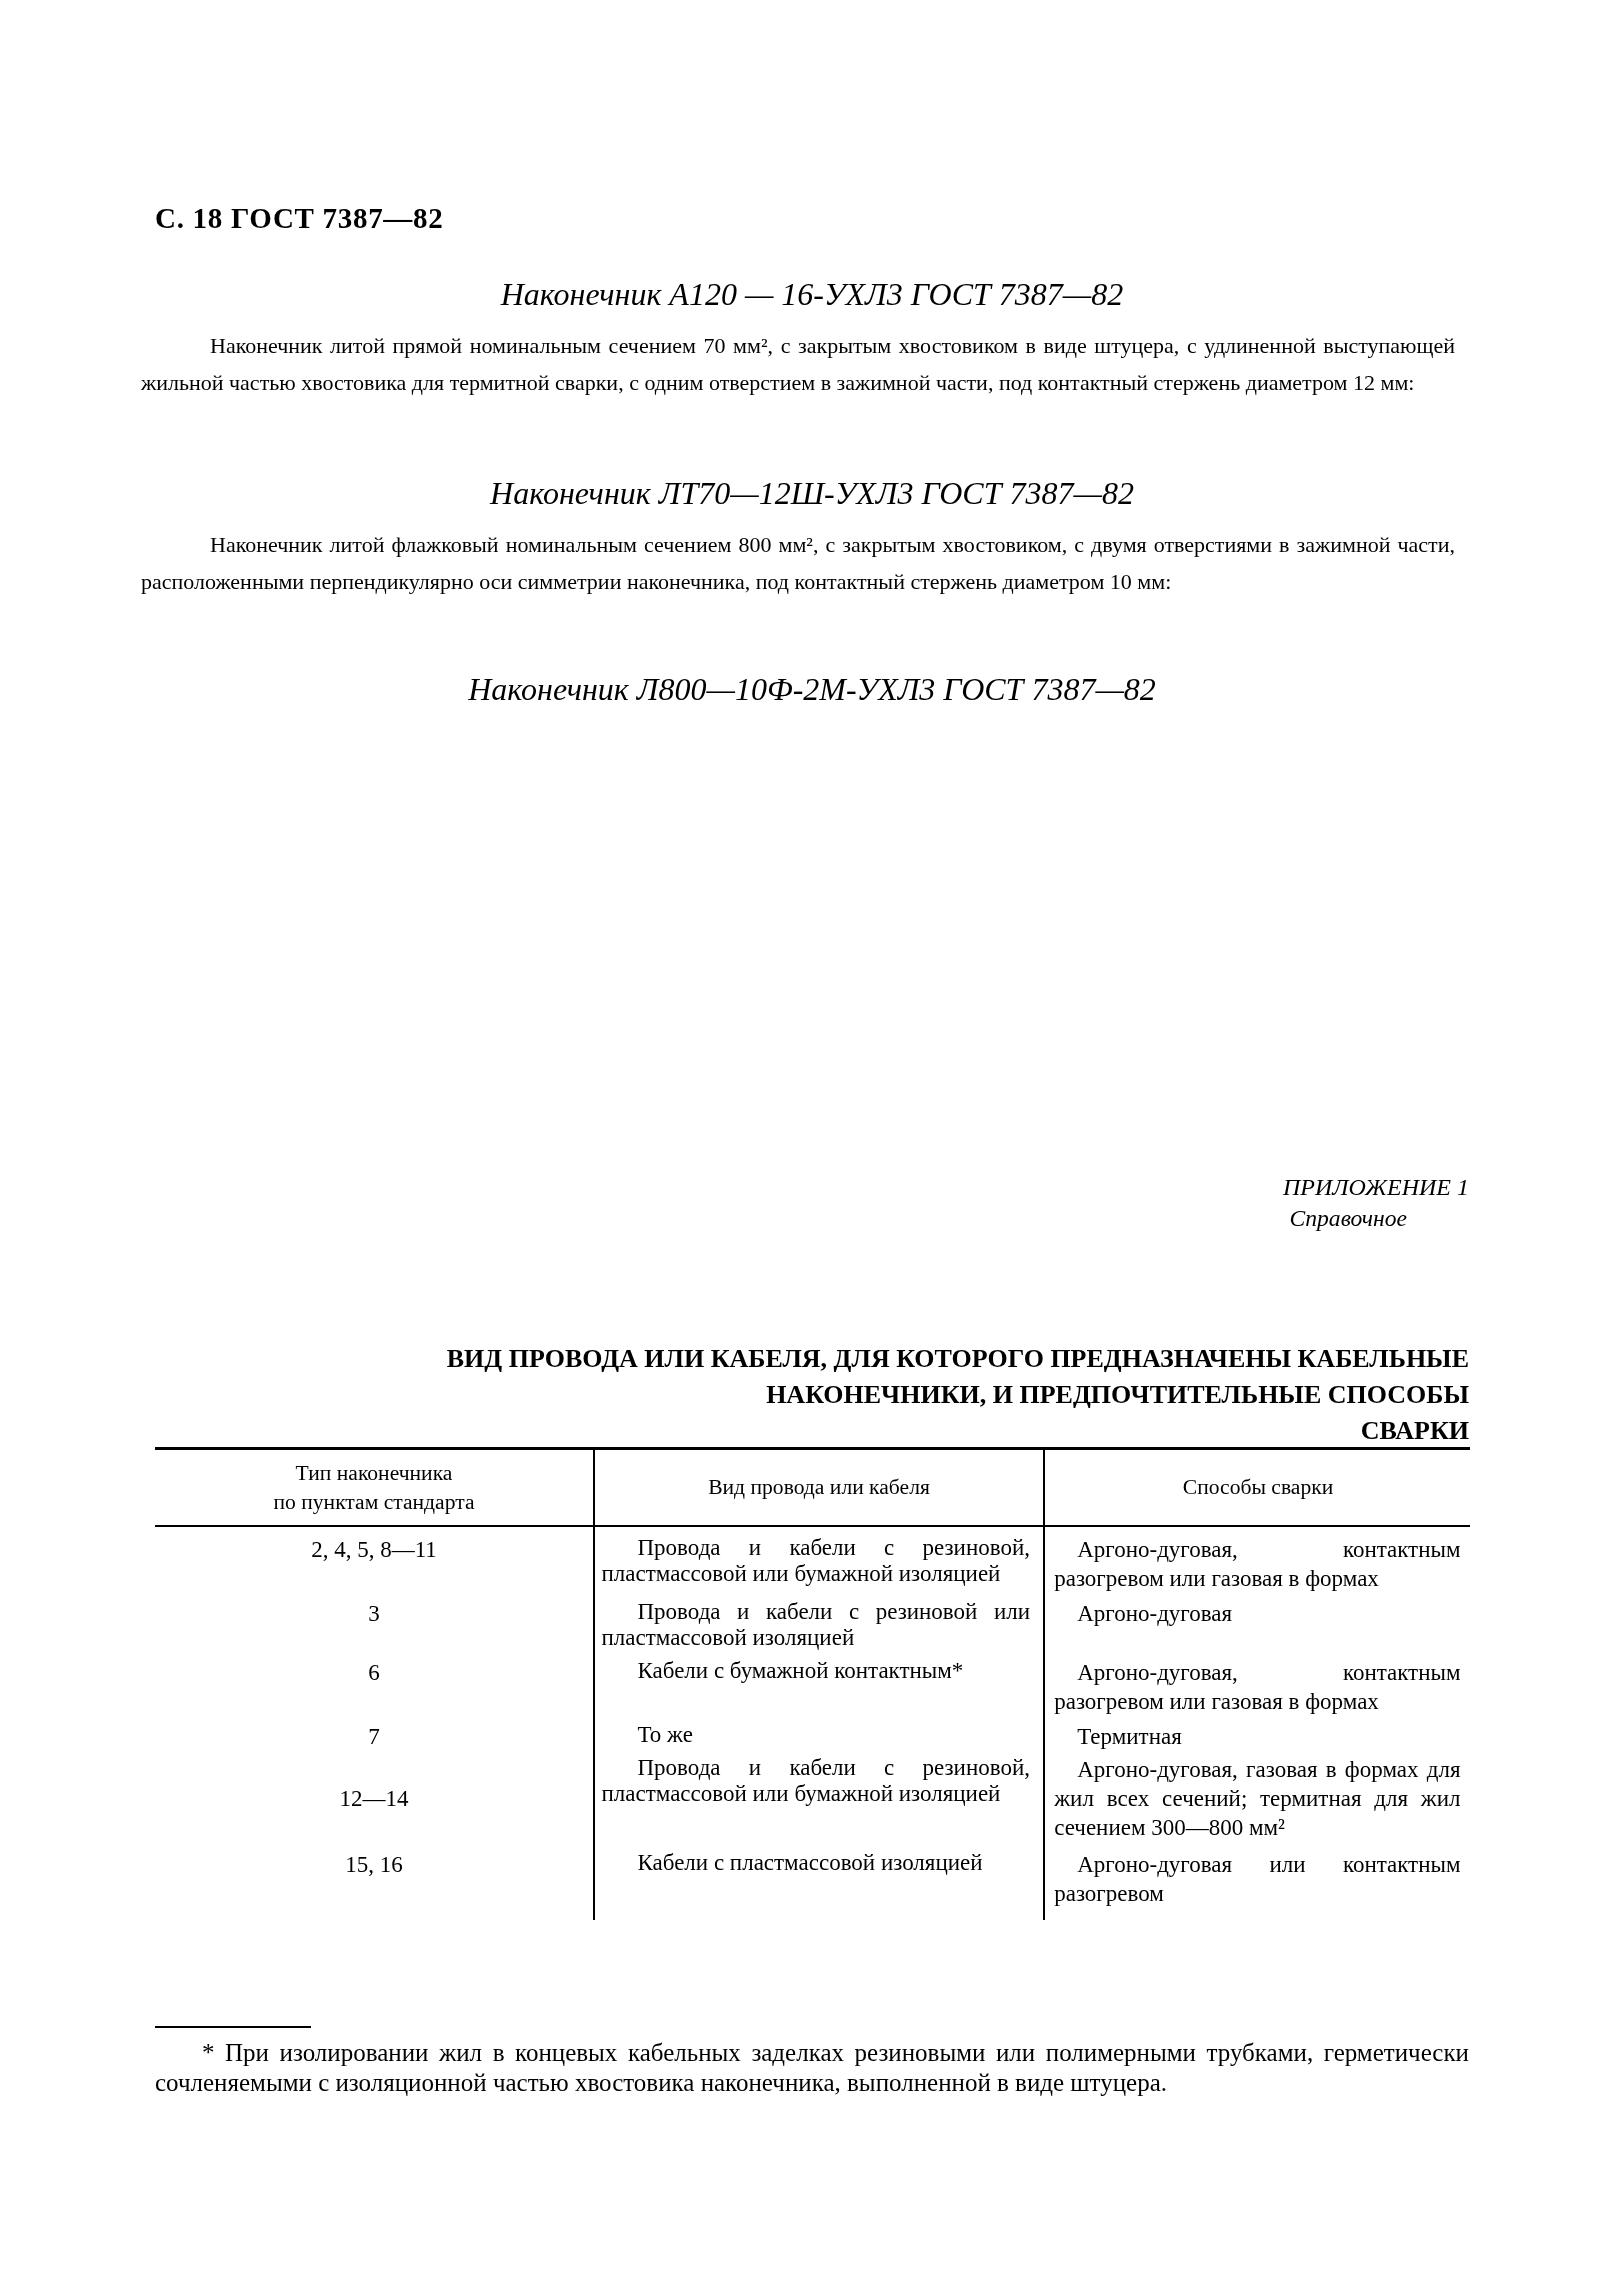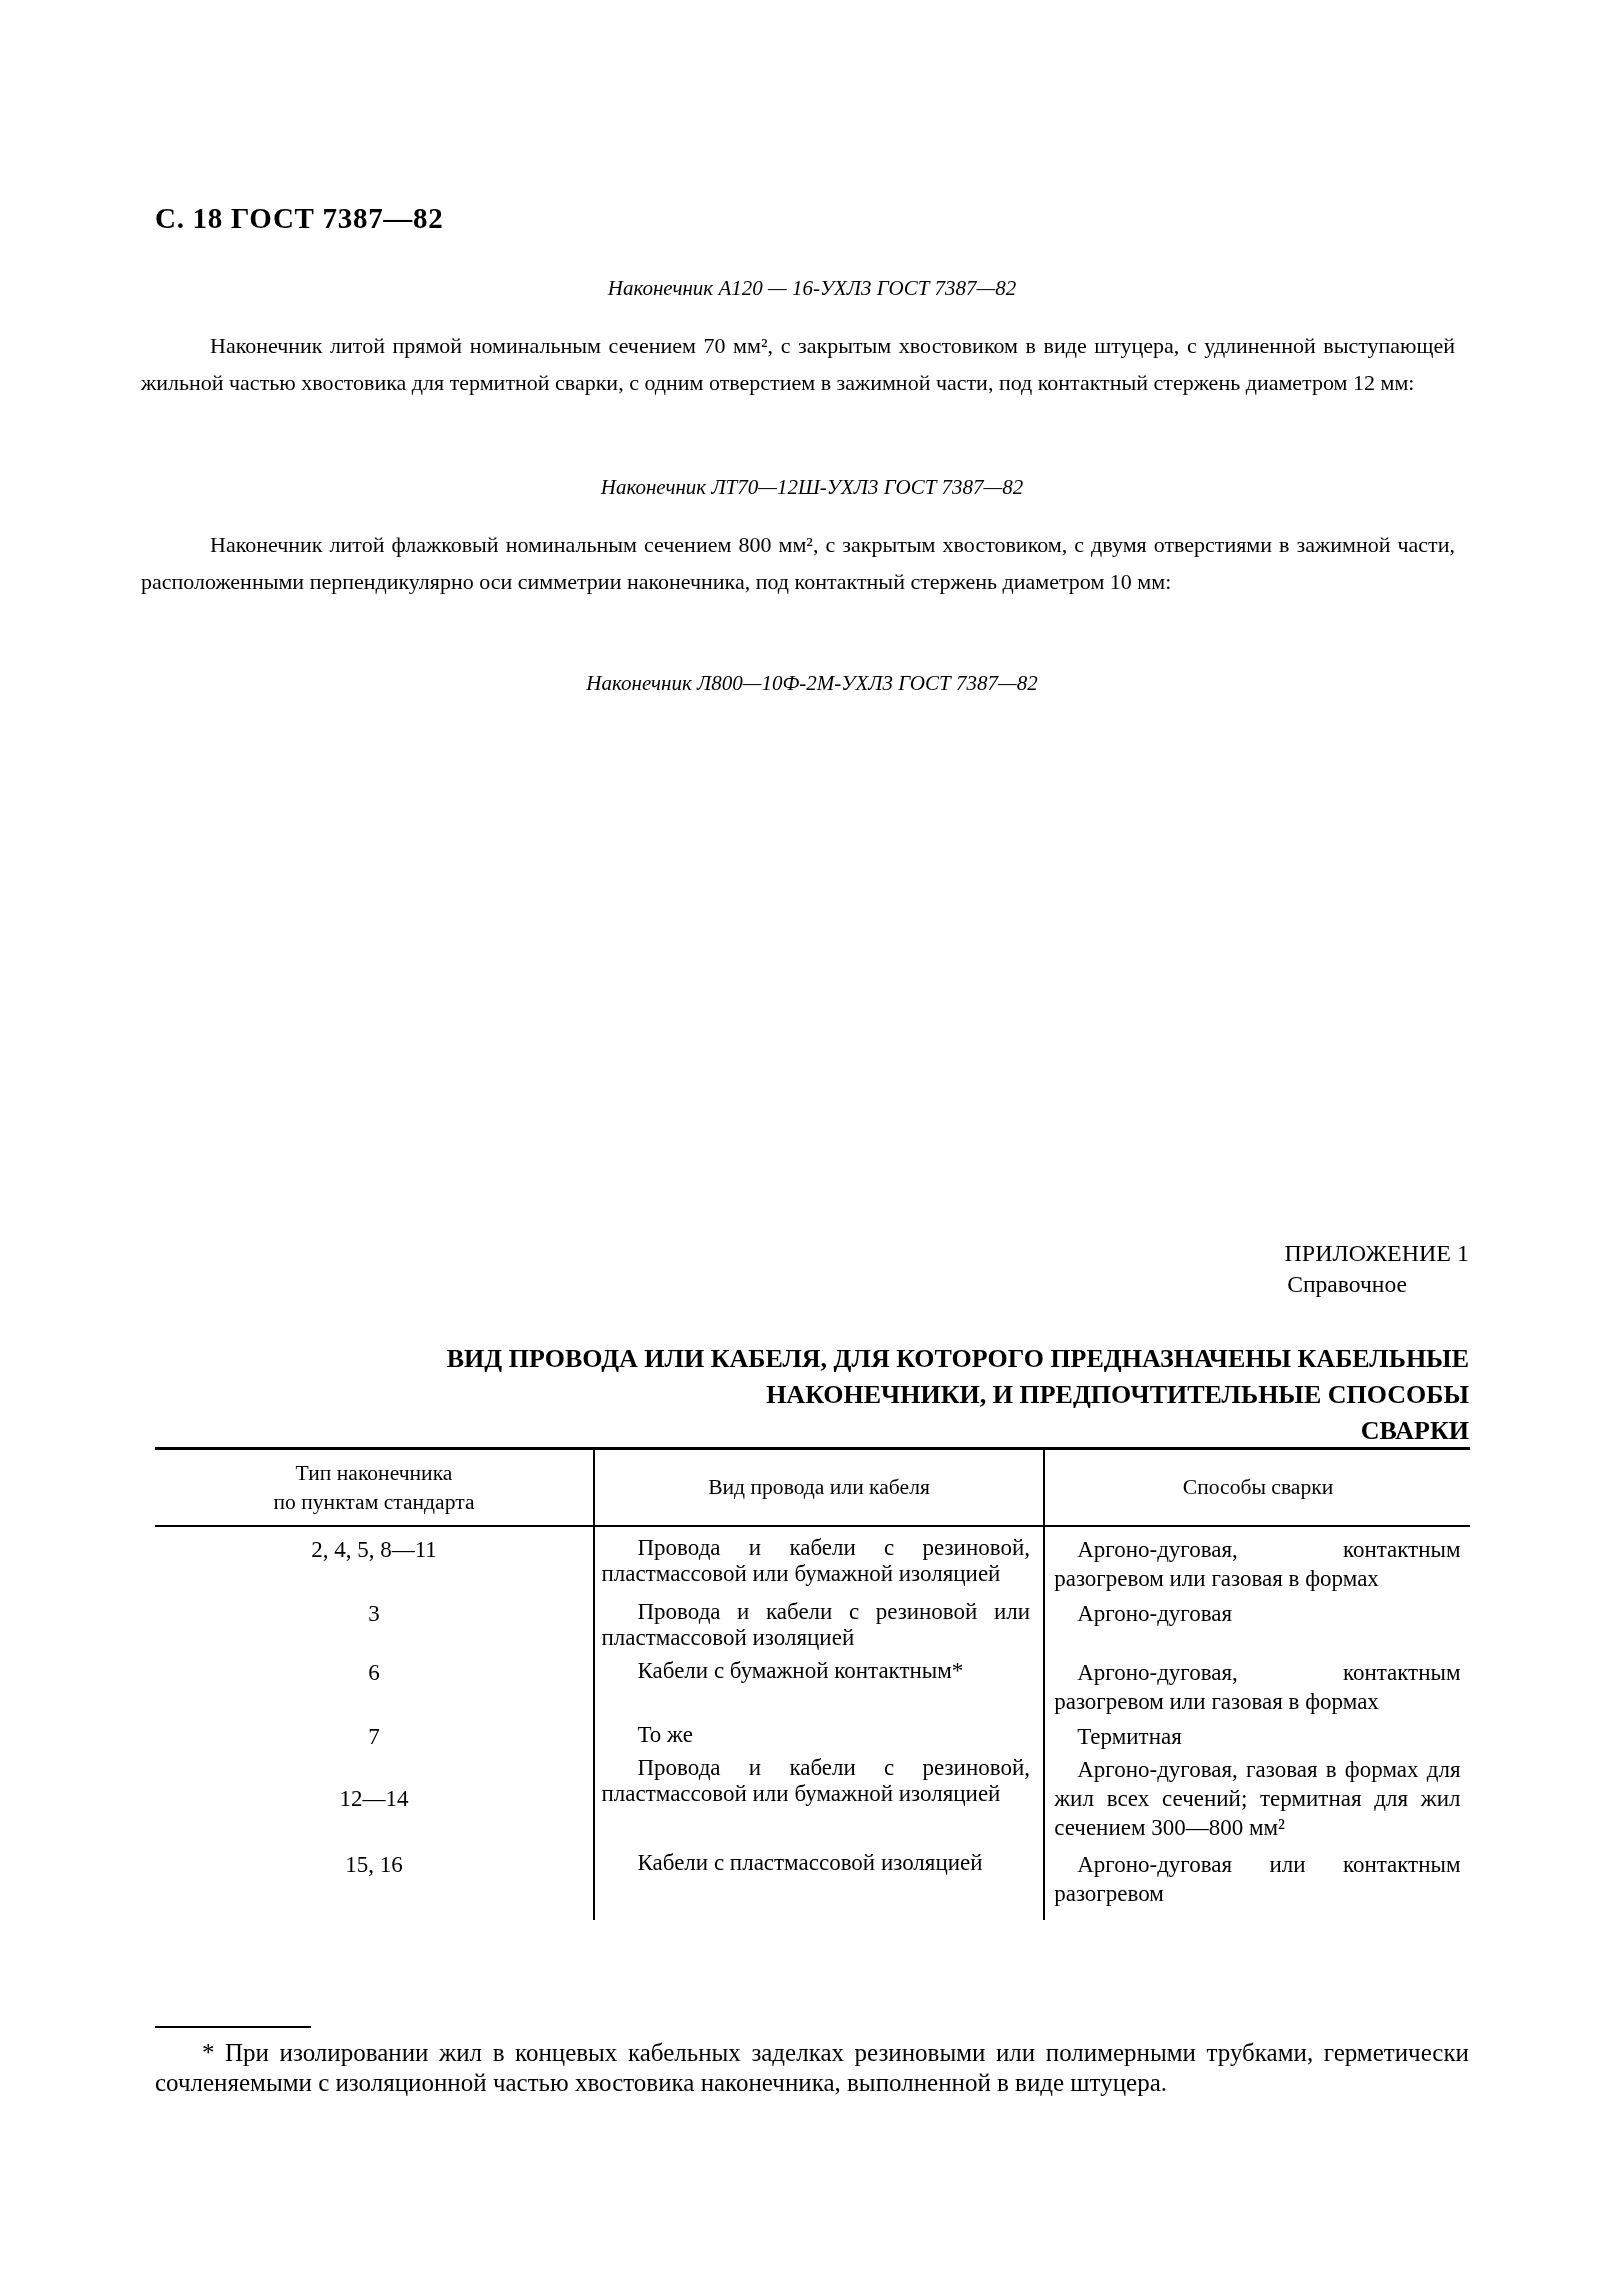--- a/index.html
+++ b/index.html
@@ -18,41 +18,42 @@
     font-size: 29px;
     font-weight: bold;
     letter-spacing: 0.7px;
     white-space: nowrap;
   }
   .designation {
     position: absolute;
     left: 155px; width: 1314px;
     text-align: center;
     font-style: italic;
-    font-size: 21px;
+    font-size: 32px;
     white-space: nowrap;
   }
   #designation-1 { top: 276px; }
   #designation-2 { top: 475px; }
   #designation-3 { top: 671px; }
   .bodytext {
     position: absolute;
     left: 141px; width: 1314px;
     font-size: 22px;
     line-height: 37px;
     text-align: justify;
     text-indent: 69px;
     margin: 0;
   }
   #paragraph-1 { top: 327px; }
   #paragraph-2 { top: 526px; }
   .appendix {
     position: absolute;
-    right: 153px; top: 1238px;
+    right: 153px; top: 1172px;
     text-align: right;
+    font-style: italic;
     line-height: 31px;
   }
   .appendix-label { font-size: 24px; display: block; }
   .appendix-subtitle { font-size: 23.6px; display: block; margin-right: 62px; }
   .main-title {
     position: absolute;
     left: 155px; top: 1341px; width: 1314px;
     text-align: right;
     font-weight: bold;
     font-size: 26px;

